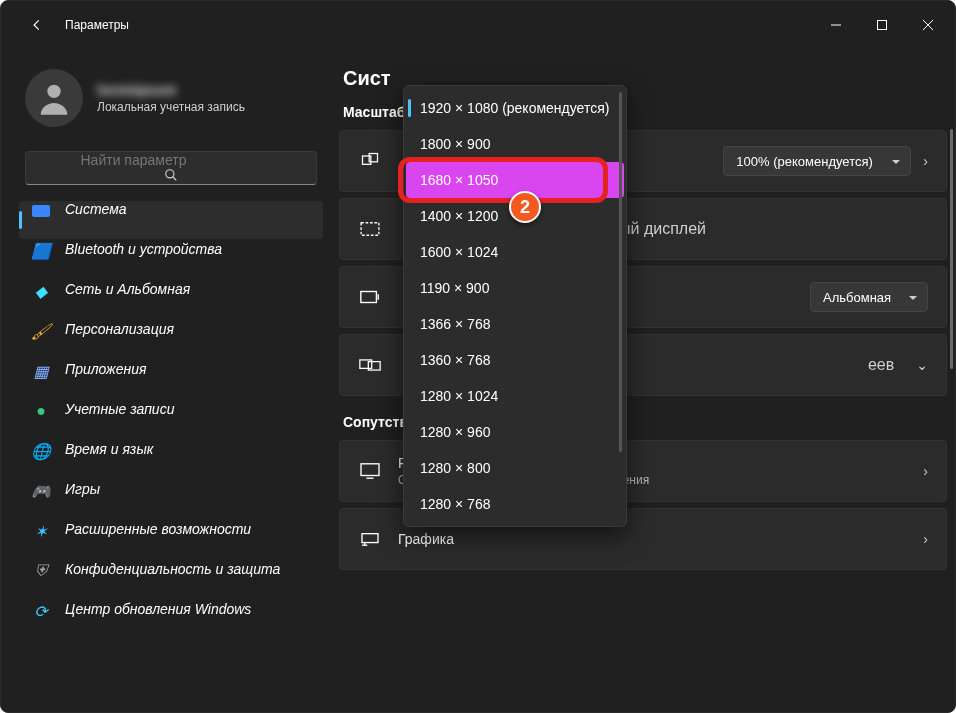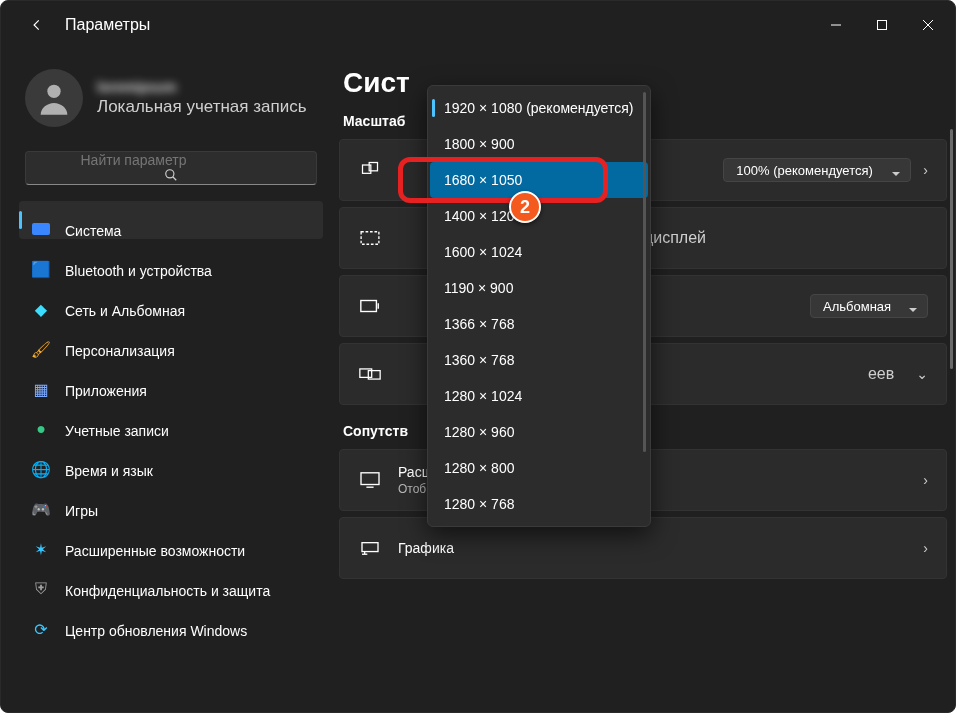--- a/index.html
+++ b/index.html
@@ -26,111 +26,112 @@
     align-items: center;
     padding: 0 4px 0 16px;
   }
   .back-btn {
     width: 40px; height: 40px;
     display: flex; align-items: center; justify-content: center;
     color: #fff;
     cursor: pointer;
     font-size: 14px;
   }
-  .win-title { font-size: 16px; margin-left: 8px; color: #fff; text-align: right; }
+  .win-title { font-size: 12px; margin-left: 8px; color: #fff; text-align: right; }
   .win-controls { margin-left: auto; display: flex; }
   .win-btn { width: 46px; height: 40px; display:flex; align-items:center; justify-content:center; cursor:pointer; color:#fff; font-size:10px;}
   .content { display:flex; height: calc(100% - 48px); }
   .sidebar { width: 330px; padding: 10px 8px 10px 18px; flex-shrink:0; }
   .user-row { display:flex; align-items:center; gap:14px; padding: 10px 6px 20px 6px; }
   .avatar {
     width: 58px; height:58px; border-radius:50%;
     background:#3a3a3a; display:flex; align-items:center; justify-content:center;
   }
   .avatar svg { width:40px; height:40px; fill:#b0b0b0;}
   .user-name { font-size:14px; font-weight:600; filter: blur(4px); color:#ddd;}
-  .user-sub { font-size:17px; color:#cfcfcf; margin-top:2px;}
+  .user-sub { font-size:12px; color:#cfcfcf; margin-top:2px;}
   .search-box {
     margin: 4px 6px 16px 6px;
     height: 34px;
     background:#2d2d2d;
     border:1px solid #3a3a3a;
     border-bottom:1px solid #888;
     border-radius:4px;
     display:flex; align-items:center;
     padding:0 10px;
     flex-direction:column;
   }
   .search-box input {
     flex:1; background:transparent; border:none; outline:none; color:#d0d0d0;
     font-size:14px;
   }
   .search-box .sicon { color:#d0d0d0; font-size:14px;}
   .nav { list-style:none; }
   .nav li {
-    height:38px; display:flex; align-items:flex-end; gap:14px;
+    height:38px; display:flex; align-items:flex-start; gap:14px;
     padding:0 12px; border-radius:4px; cursor:pointer;
     font-size:14px; color:#fff;
     margin-bottom:2px;
     position:relative;
+    font-style:italic;
   }
   .nav li.active { background:#2d2d2d; }
   .nav li.active::before{
     content:""; position:absolute; left:0; top:10px; bottom:10px; width:3px;
     background:#4cc2ff; border-radius:2px;
   }
   .nav .nicon { width:20px; height:20px; display:flex; align-items:center; justify-content:center; font-size:16px;}
   .main { flex:1; padding: 18px 8px 10px 8px; overflow:hidden; position:relative; }
-  .page-title { font-size:28px; font-weight:600; margin-bottom:14px; padding-left:4px;}
+  .page-title { font-size:20px; font-weight:600; margin-bottom:14px; padding-left:4px;}
   .section-label { font-size:14px; font-weight:600; color:#fff; margin: 4px 0 10px 4px;}
   .card {
     background:#2b2b2b; border:1px solid #333; border-radius:4px;
     margin-bottom:6px;
     height:62px;
     display:flex; align-items:center;
     padding:0 18px;
     gap:16px;
   }
   .card .cicon { width:24px; color:#fff; display:flex; align-items:center; justify-content:center; font-size:18px;}
   .card .ctitle { font-size:14px; color:#fff;}
   .card .csub { font-size:12px; color:#b8b8b8; margin-top:2px;}
   .card .cmain { flex:1; }
   .card .cright { margin-left:auto; display:flex; align-items:center; gap:12px;}
   .combo {
     background:#373737; border:1px solid #454545; border-radius:4px;
-    height:24px; padding:0 30px 0 12px; display:flex; align-items:center;
+    height:30px; padding:0 30px 0 12px; display:flex; align-items:center;
     font-size:13px; color:#fff; position:relative; min-width:90px;
   }
   .combo::after{ content:""; position:absolute; right:10px; top:13px; border:4px solid transparent; border-top-color:#ccc; }
   .chev { color:#ccc; font-size:14px; }
   .card.more { justify-content:flex-start; }
   .scrollthumb {
     position:absolute; right:2px; top:80px; width:3px; height:240px;
     background:#6a6a6a; border-radius:2px;
   }
 
   
   .dropdown {
     position:absolute;
-    left:426px; top:84px;
+    left:402px; top:84px;
     width:224px;
     background:#2c2c2c;
     border:1px solid #3a3a3a;
     border-radius:6px;
     box-shadow: 0 8px 24px rgba(0,0,0,0.6);
     padding:4px 2px;
     z-index:50;
   }
   .dd-item {
     height:36px; display:flex; align-items:center;
     padding:0 14px; font-size:14px; color:#fff;
     cursor:pointer; border-radius:4px;
     position:relative;
   }
-  .dd-item.hover { background:#0369a1; }
+  .dd-item.hover { background:#d946ef; }
   .dd-item.recommended::before{
     content:""; position:absolute; left:2px; top:9px; bottom:9px; width:3px;
     background:#4cc2ff; border-radius:2px;
   }
   .dd-scroll { position:absolute; right:4px; top:6px; width:3px; height:360px; background:#555; border-radius:2px;}
 
   
   .callout {
     position:absolute;
     left:397px; top:156px;

